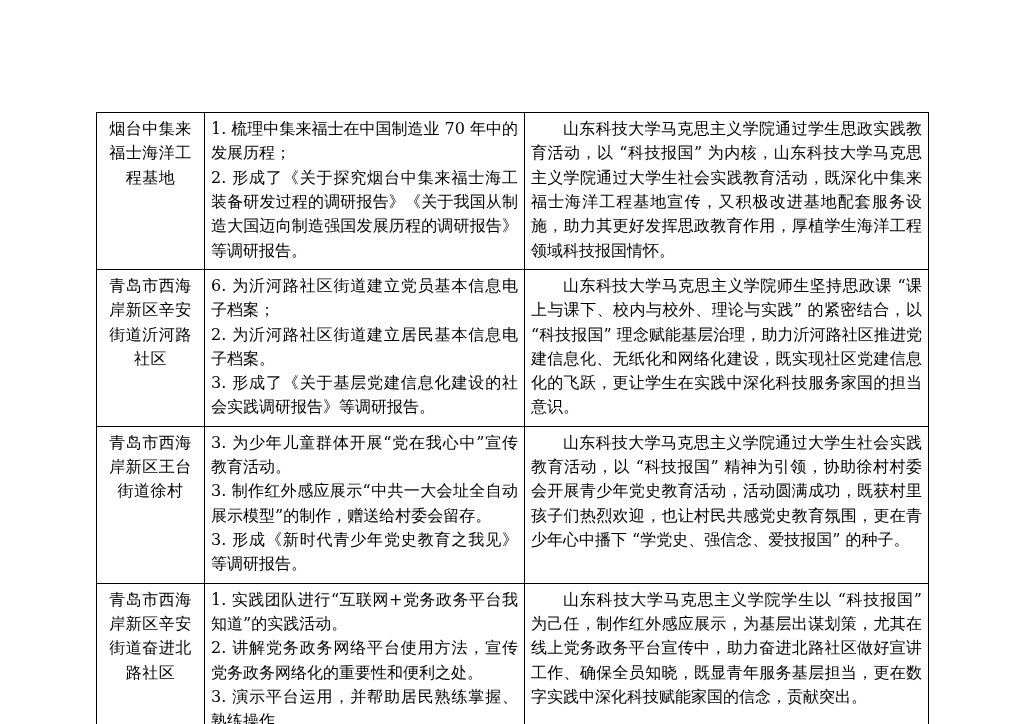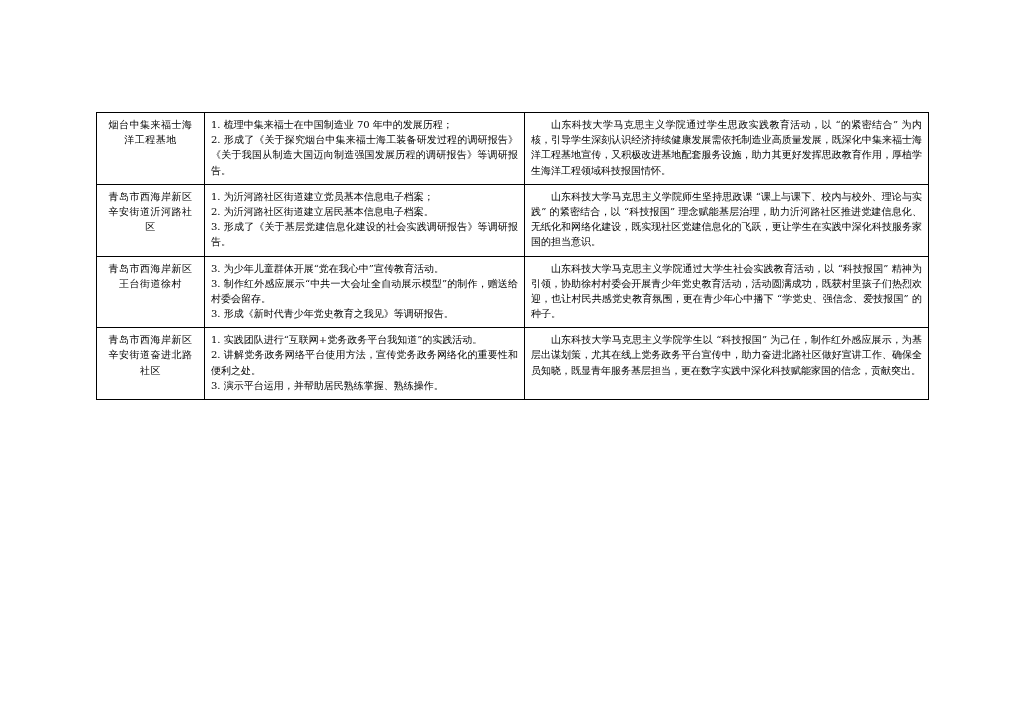--- a/index.html
+++ b/index.html
@@ -27,21 +27,21 @@
   }
   table.doc-table {
     border-collapse: collapse;
     width: 832px;
     table-layout: fixed;
   }
   table.doc-table td {
     border: 1px solid #000000;
     vertical-align: top;
     padding: 4px 6px 6px 6px;
-    font-size: 10px;
+    font-size: 16px;
     line-height: 1.52;
     color: #000000;
     font-family: "DejaVu Serif", "Liberation Serif", serif;
   }
   col.c1 { width: 108px; }
   col.c2 { width: 320px; }
   col.c3 { width: 404px; }
 
   td.col-name {
     text-align: center;
@@ -83,29 +83,29 @@
       <tbody>
         <tr>
           <td class="col-name">
             <span class="name-inner">烟台中集来福士海洋工程基地</span>
           </td>
           <td class="col-body">
             <span class="line">1. 梳理中集来福士在中国制造业 70 年中的发展历程；</span>
             <span class="line">2. 形成了《关于探究烟台中集来福士海工装备研发过程的调研报告》《关于我国从制造大国迈向制造强国发展历程的调研报告》等调研报告。</span>
           </td>
           <td class="col-desc">
-            <span class="para">山东科技大学马克思主义学院通过学生思政实践教育活动，以 “的紧密结合” 为内核，引导学生深刻认识经济持续健康发展需依托制造业高质量发展，既深化中集来福士海洋工程基地宣传，又积极改进基地配套服务设施，助力其更好发挥思政教育作用，厚植学生海洋工程领域科技报国情怀。</span>
+            <span class="para">山东科技大学马克思主义学院通过学生思政实践教育活动，以 “科技报国” 为内核，山东科技大学马克思主义学院通过大学生社会实践教育活动，既深化中集来福士海洋工程基地宣传，又积极改进基地配套服务设施，助力其更好发挥思政教育作用，厚植学生海洋工程领域科技报国情怀。</span>
           </td>
         </tr>
         <tr>
           <td class="col-name">
             <span class="name-inner">青岛市西海岸新区辛安街道沂河路社区</span>
           </td>
           <td class="col-body">
-            <span class="line">1. 为沂河路社区街道建立党员基本信息电子档案；</span>
+            <span class="line">6. 为沂河路社区街道建立党员基本信息电子档案；</span>
             <span class="line">2. 为沂河路社区街道建立居民基本信息电子档案。</span>
             <span class="line">3. 形成了《关于基层党建信息化建设的社会实践调研报告》等调研报告。</span>
           </td>
           <td class="col-desc">
             <span class="para">山东科技大学马克思主义学院师生坚持思政课 “课上与课下、校内与校外、理论与实践” 的紧密结合，以 “科技报国” 理念赋能基层治理，助力沂河路社区推进党建信息化、无纸化和网络化建设，既实现社区党建信息化的飞跃，更让学生在实践中深化科技服务家国的担当意识。</span>
           </td>
         </tr>
         <tr>
           <td class="col-name">
             <span class="name-inner">青岛市西海岸新区王台街道徐村</span>

